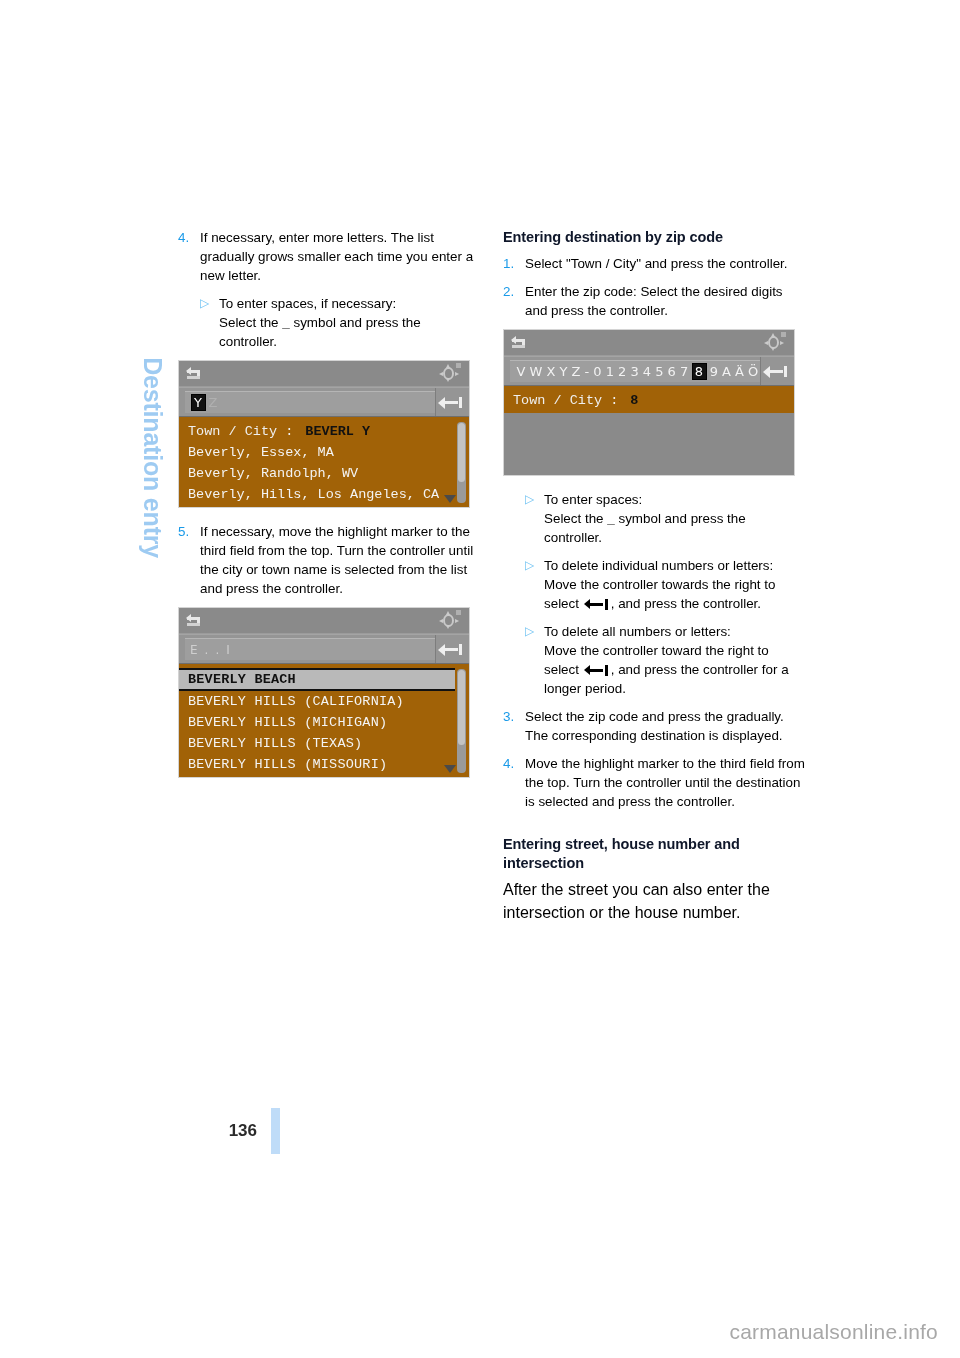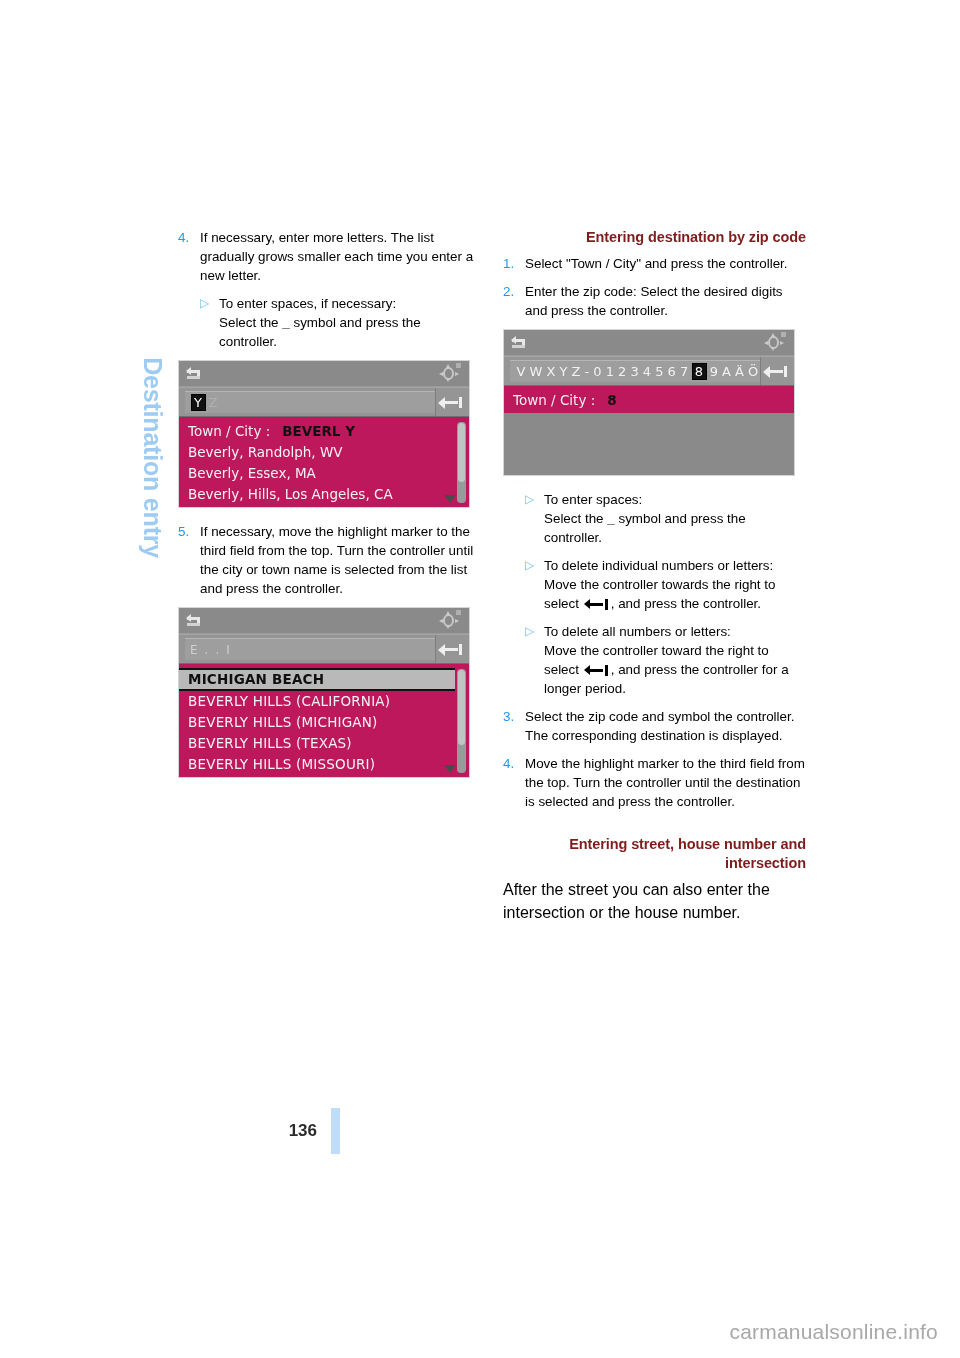--- a/index.html
+++ b/index.html
@@ -45,25 +45,24 @@
     top: 228px;
     width: 303px;
   }
   #col-left  { left: 178px; }
   #col-right { left: 503px; }
 
   
   h2.sec-head {
     font-size: 14.5px;
     font-weight: bold;
-    color: #7f1d1d;
+    color: #0f172a;
     margin: 0 0 7px 0;
     line-height: 1.28;
     letter-spacing: -0.1px;
-    text-align: right;
   }
   .para {
     font-size: 16px;
     line-height: 1.42;
     margin: 0 0 11px 0;
   }
 
   
   .step {
     display: flex;
@@ -238,23 +237,24 @@
   .entry-bksp .shaft { position:absolute; left:8px; top:13px; width:14px; height:3px; background:#efefef; }
   .entry-bksp .head {
     position:absolute; left:2px; top:9px; width:0; height:0;
     border-top:6px solid transparent; border-bottom:6px solid transparent;
     border-right:7px solid #efefef;
   }
   .entry-bksp .bar { position:absolute; left:23px; top:9px; width:3px; height:11px; background:#efefef; }
 
   
   .scr-list {
-    background: #be185d;
+    background: #a16207;
     padding: 4px 0 2px 0;
     position: relative;
+    font-family: Liberation Mono, monospace;
   }
   .list-row {
     font-size: 13.5px;
     color: #f4f4f4;
     padding: 2px 10px 2px 9px;
     line-height: 1.26;
     white-space: nowrap;
   }
   .list-row.header { color: #efefef; }
   .list-row.header .val { color: #111111; font-weight: bold; margin-left: 12px; }
@@ -286,21 +286,21 @@
     border-left: 6px solid transparent;
     border-right: 6px solid transparent;
     border-top: 8px solid #4a4a4a;
   }
   .scr-blank { height: 62px; background: #8a8a8a; }
 
   
   #footer {
     position: absolute;
     left: 0; top: 1108px;
-    width: 340px;
+    width: 280px;
     display: flex;
     align-items: center;
     justify-content: flex-end;
   }
   #page-number {
     font-size: 17px;
     font-weight: bold;
     color: #2b2b2b;
     margin-right: 14px;
   }
@@ -372,22 +372,22 @@
         </div>
         <div class="entry-bksp">
           <span class="head"></span>
             <span class="shaft"></span>
             <span class="bar"></span>
         </div>
       </div>
 
       <div class="scr-list" id="list-1">
           <div class="list-row header"><span>Town / City :</span><span class="val">BEVERL Y</span></div>
+          <div class="list-row "><span>Beverly, Essex, MA</span></div>
           <div class="list-row "><span>Beverly, Randolph, WV</span></div>
-          <div class="list-row "><span>Beverly, Essex, MA</span></div>
           <div class="list-row "><span>Beverly, Hills, Los Angeles, CA</span></div>
         <div class="scrollbar">
             <div class="thumb"></div>
           </div>
         <div class="scroll-caret"></div>
       </div>
 
     </div>
     <span class="fig-id"></span>
   </div>
@@ -422,21 +422,21 @@
           <div class="char-strip small">E . .  I</div>
         </div>
         <div class="entry-bksp">
           <span class="head"></span>
             <span class="shaft"></span>
             <span class="bar"></span>
         </div>
       </div>
 
       <div class="scr-list" id="list-2">
-          <div class="list-row selected caps"><span>MICHIGAN BEACH</span></div>
+          <div class="list-row selected caps"><span>BEVERLY BEACH</span></div>
           <div class="list-row  caps"><span>BEVERLY HILLS (CALIFORNIA)</span></div>
           <div class="list-row  caps"><span>BEVERLY HILLS (MICHIGAN)</span></div>
           <div class="list-row  caps"><span>BEVERLY HILLS (TEXAS)</span></div>
           <div class="list-row  caps"><span>BEVERLY HILLS (MISSOURI)</span></div>
         <div class="scrollbar">
             <div class="thumb"></div>
           </div>
         <div class="scroll-caret"></div>
       </div>
 
@@ -530,21 +530,21 @@
         <span class="body"><span>To delete individual numbers or letters:</span><br><span>Move the controller towards the right to select </span><span class="bksp-inline"><span class="head"></span><span class="shaft"></span><span class="bar"></span></span><span>, and press the controller.</span></span>
       </div>
       <div class="bullet" style="margin-left: 22px;">
         <span class="tri">▷</span>
         <span class="body"><span>To delete all numbers or letters:</span><br><span>Move the controller toward the right to select </span><span class="bksp-inline"><span class="head"></span><span class="shaft"></span><span class="bar"></span></span><span>, and press the controller for a longer period.</span></span>
       </div>
     </div>
 
   <div class="step">
     <span class="num">3.</span>
-    <span class="body">Select the zip code and symbol the controller. The corresponding destination is displayed.</span>
+    <span class="body">Select the zip code and press the gradually. The corresponding destination is displayed.</span>
   </div>
 
   <div class="step">
     <span class="num">4.</span>
     <span class="body">Move the highlight marker to the third field from the top. Turn the controller until the destination is selected and press the controller.</span>
   </div>
 
   <h2 class="sec-head" style="margin-top:24px;">Entering street, house number and intersection</h2>
   <p class="para">After the street you can also enter the intersection or the house number.</p>
 

